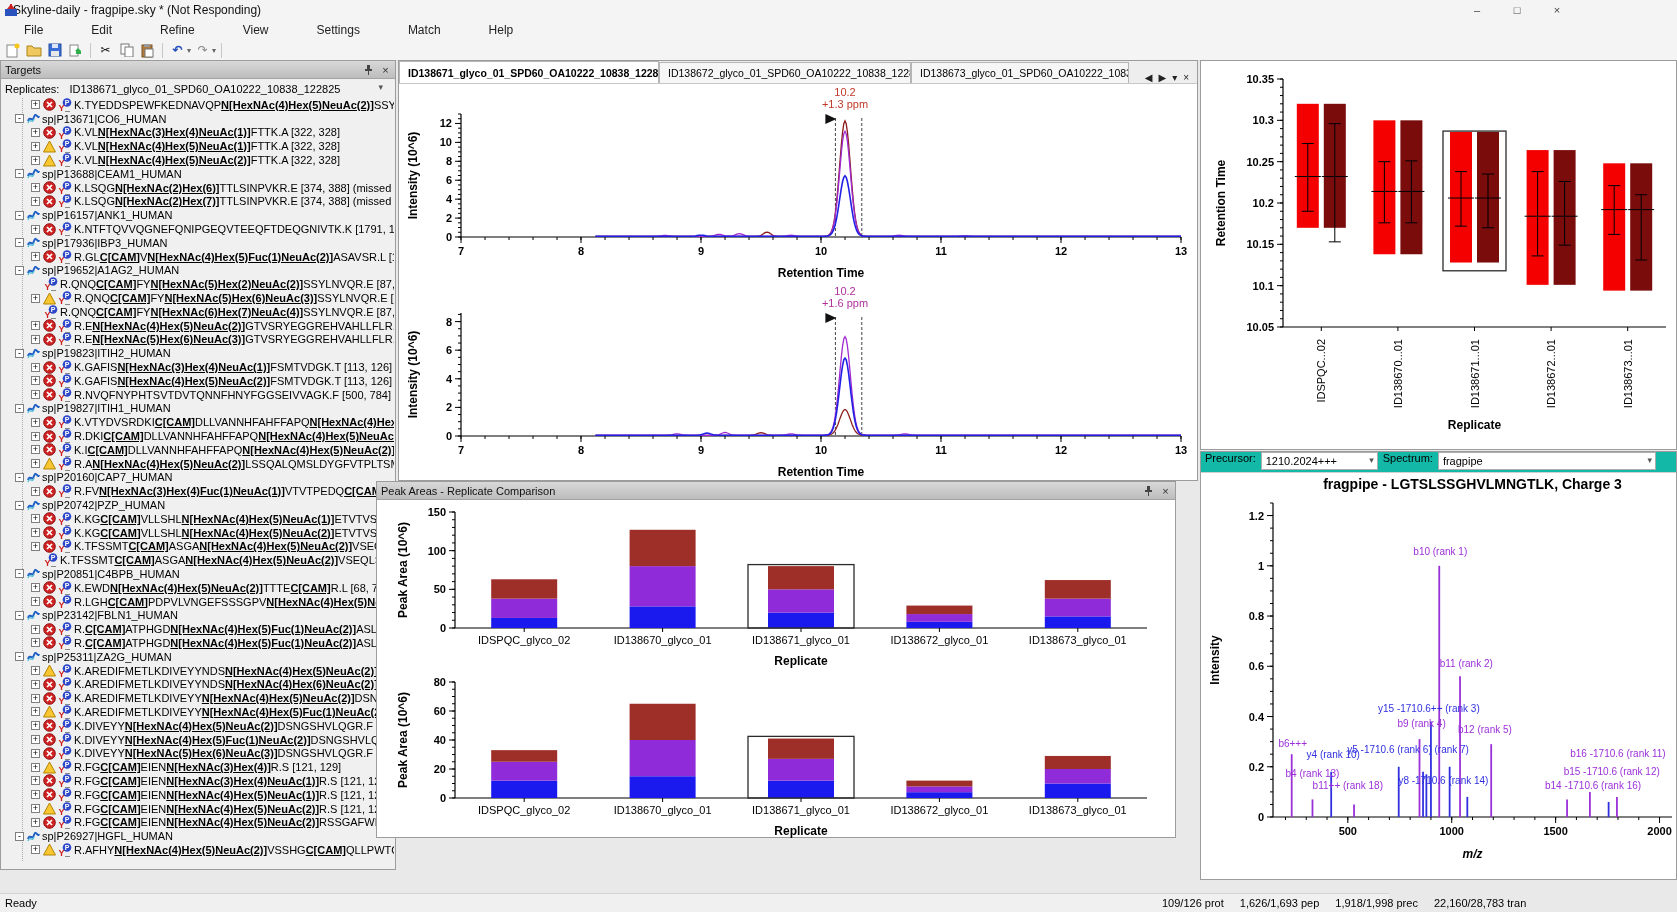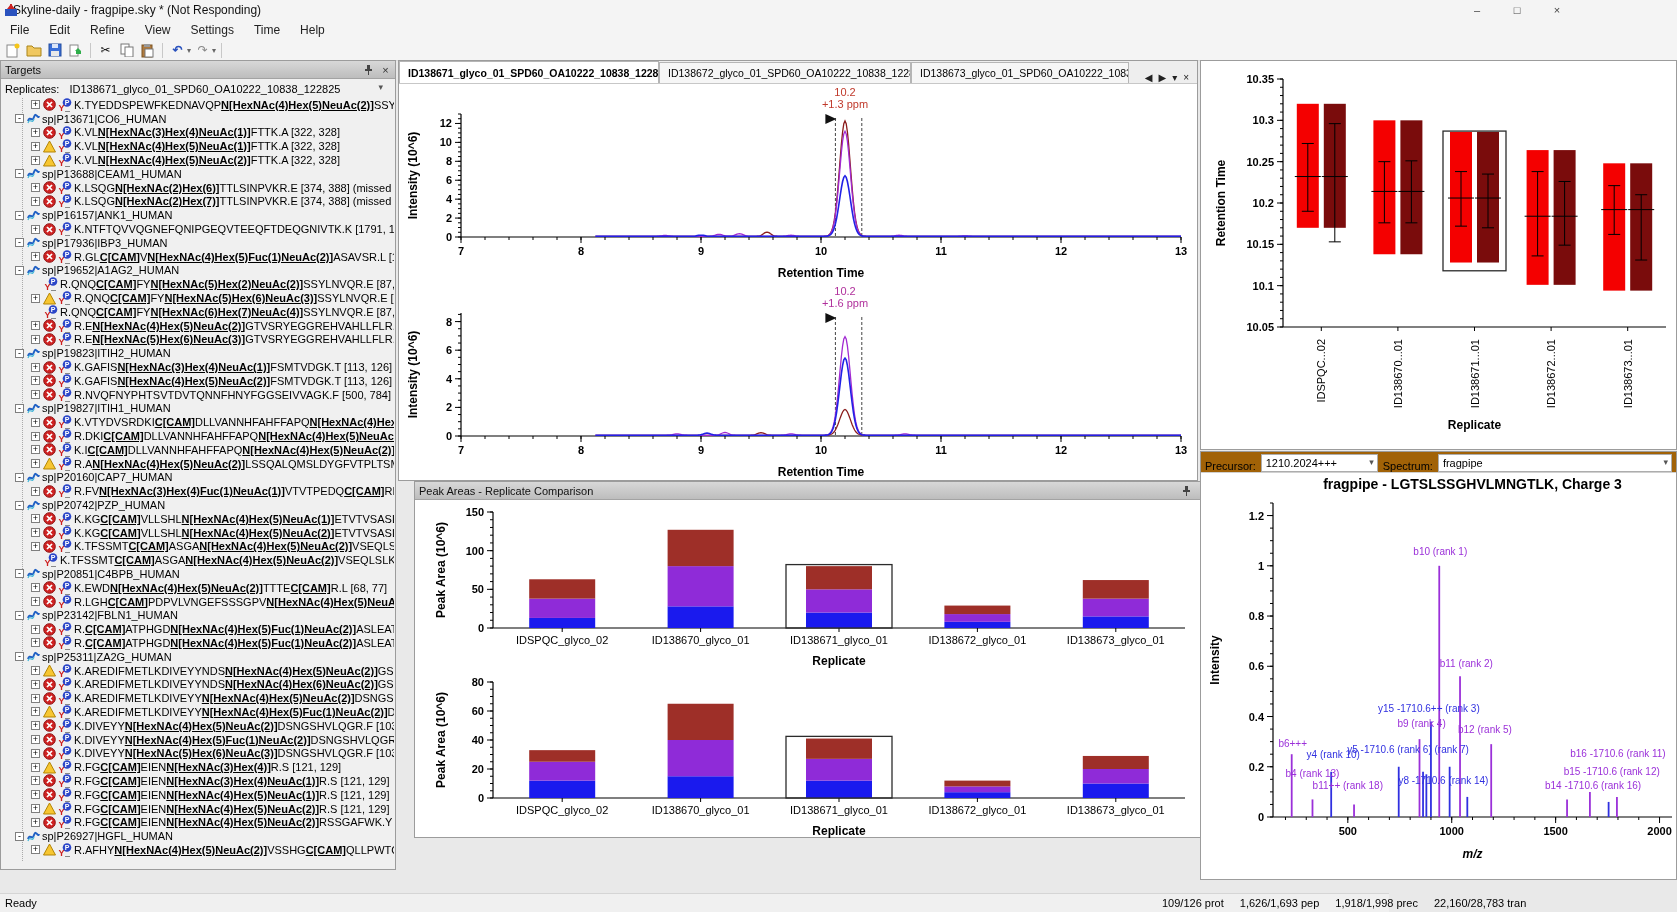--- a/index.html
+++ b/index.html
@@ -8,21 +8,21 @@
   .abs{position:absolute}
   
   #titlebar{left:0;top:0;width:1677px;height:20px;background:#f4f4f4;border-bottom:1px solid #e0e0e0;
             display:flex;align-items:center}
   #titlebar .ttl{margin-left:6px;font-size:12px;color:#111}
   .winbtn{width:40px;height:20px;display:inline-flex;align-items:center;justify-content:center;
           color:#444;font-size:11px}
   #winbtns{position:absolute;right:100px;top:0;display:flex}
   
   #menubar{left:0;top:20px;width:1677px;height:20px;background:#f4f4f4;display:flex;align-items:center}
-  .mitem{padding:2px 10px;font-size:12px;color:#222}
+  .mitem{padding:2px 24px;font-size:12px;color:#222}
   
   #toolbar{left:0;top:40px;width:1677px;height:20px;background:#f4f4f4;border-bottom:1px solid #dadada;
            display:flex;align-items:center;gap:2px;padding-left:3px}
   .tbico{width:19px;height:17px;display:inline-flex;align-items:center;justify-content:center;font-size:12px}
   .tbsep{width:1px;height:15px;background:#c8c8c8;margin:0 3px}
   .tbarrow{font-size:8px;color:#666;margin-left:-2px}
   
   .panel{position:absolute;background:#fff;border:1px solid #9c9c9c;box-sizing:border-box}
   .phead{height:17px;background:linear-gradient(#d8d8d8,#bdbdbd);border-bottom:1px solid #a3a3a3;
          display:flex;align-items:center;font-size:11px;padding-left:4px;color:#111}
@@ -45,26 +45,26 @@
   .mod{font-weight:bold;text-decoration:underline}
   .ticon{margin-right:2px;flex:none;display:inline-flex}
   
   #p-chrom{left:398px;top:60px;width:800px;height:421px}
   #tabbar{height:22px;background:#eee;border-bottom:1px solid #c7c7c7;display:flex;align-items:flex-end}
   .tab{height:21px;display:flex;align-items:center;padding:0 8px;font-size:10.5px;border:1px solid #b5b5b5;
        border-bottom:none;background:#f6f6f6;overflow:hidden;white-space:nowrap;box-sizing:border-box}
   .tab.active{background:#fff;font-weight:bold;height:22px}
   #tabnav{margin-left:auto;display:flex;align-items:center;gap:6px;padding:0 8px;font-size:10px;color:#222}
   
-  #p-pa{left:414px;top:481px;width:800px;height:357px}
+  #p-pa{left:376px;top:481px;width:800px;height:357px}
   
   #p-rt{left:1200px;top:60px;width:477px;height:390px}
   
   #p-lib{left:1200px;top:451px;width:477px;height:429px}
-  #libbar{height:20px;background:#a16207;border-bottom:1px solid #d0d0d0;display:flex;align-items:flex-end;
+  #libbar{height:20px;background:#14b8a6;border-bottom:1px solid #d0d0d0;display:flex;align-items:flex-start;
           padding-left:4px;gap:5px}
   .combo{background:#fff;border:1px solid #adadad;height:16px;display:inline-flex;align-items:center;
          padding:0 16px 0 4px;position:relative;font-size:11px}
   .combo .arr{position:absolute;right:3px;top:2px;font-size:9px;color:#555}
   
   #statusbar{left:0;top:893px;width:1389px;height:19px;background:#f0f0f0;border-top:1px solid #d5d5d5}
   #statusbar .left{position:absolute;left:5px;top:3px}
   #statusright{position:absolute;left:1162px;top:3px;white-space:nowrap}
   #statusright span{margin-right:16px}
   svg{display:block;overflow:hidden}
@@ -85,21 +85,21 @@
     <span class="winbtn">×</span>
   </div>
 </div>
 
 <div class="abs" id="menubar">
     <span class="mitem">File</span>
     <span class="mitem">Edit</span>
     <span class="mitem">Refine</span>
     <span class="mitem">View</span>
     <span class="mitem">Settings</span>
-    <span class="mitem">Time</span>
+    <span class="mitem">Match</span>
     <span class="mitem">Help</span>
   </div>
 
 <div class="abs" id="toolbar">
   <span class="tbico">
     <svg width="14" height="15">
         <rect x="1" y="2" width="10" height="12" fill="#fff" stroke="#888"></rect>
         <circle cx="11" cy="3" r="2.5" fill="#f5c518"></circle>
       </svg>
     </span>
@@ -1563,21 +1563,21 @@
 </div>
 
 <div class="panel" id="p-lib">
   <div id="libbar">
     <span>Precursor:</span>
     <span class="combo" style="width:95px">
       <span>1210.2024+++</span>
       <span class="arr">▾</span>
     </span>
     <span>Spectrum:</span>
-    <span class="combo" style="flex:1;margin-right:4px">
+    <span class="combo" style="flex:1;margin-right:20px">
       <span>fragpipe</span>
       <span class="arr">▾</span>
     </span>
   </div>
   <svg id="c-spec" width="475" height="390">
       <line x1="72" y1="344" x2="471" y2="344" stroke="#000" stroke-width="1.2"></line>
       <line x1="72" y1="30" x2="72" y2="344" stroke="#000" stroke-width="1.2"></line>
       <line x1="72" x2="69" y1="344" y2="344" stroke="#000"></line>
       <line x1="72" x2="69" y1="331.44" y2="331.44" stroke="#000"></line>
       <line x1="72" x2="69" y1="318.88" y2="318.88" stroke="#000"></line>

